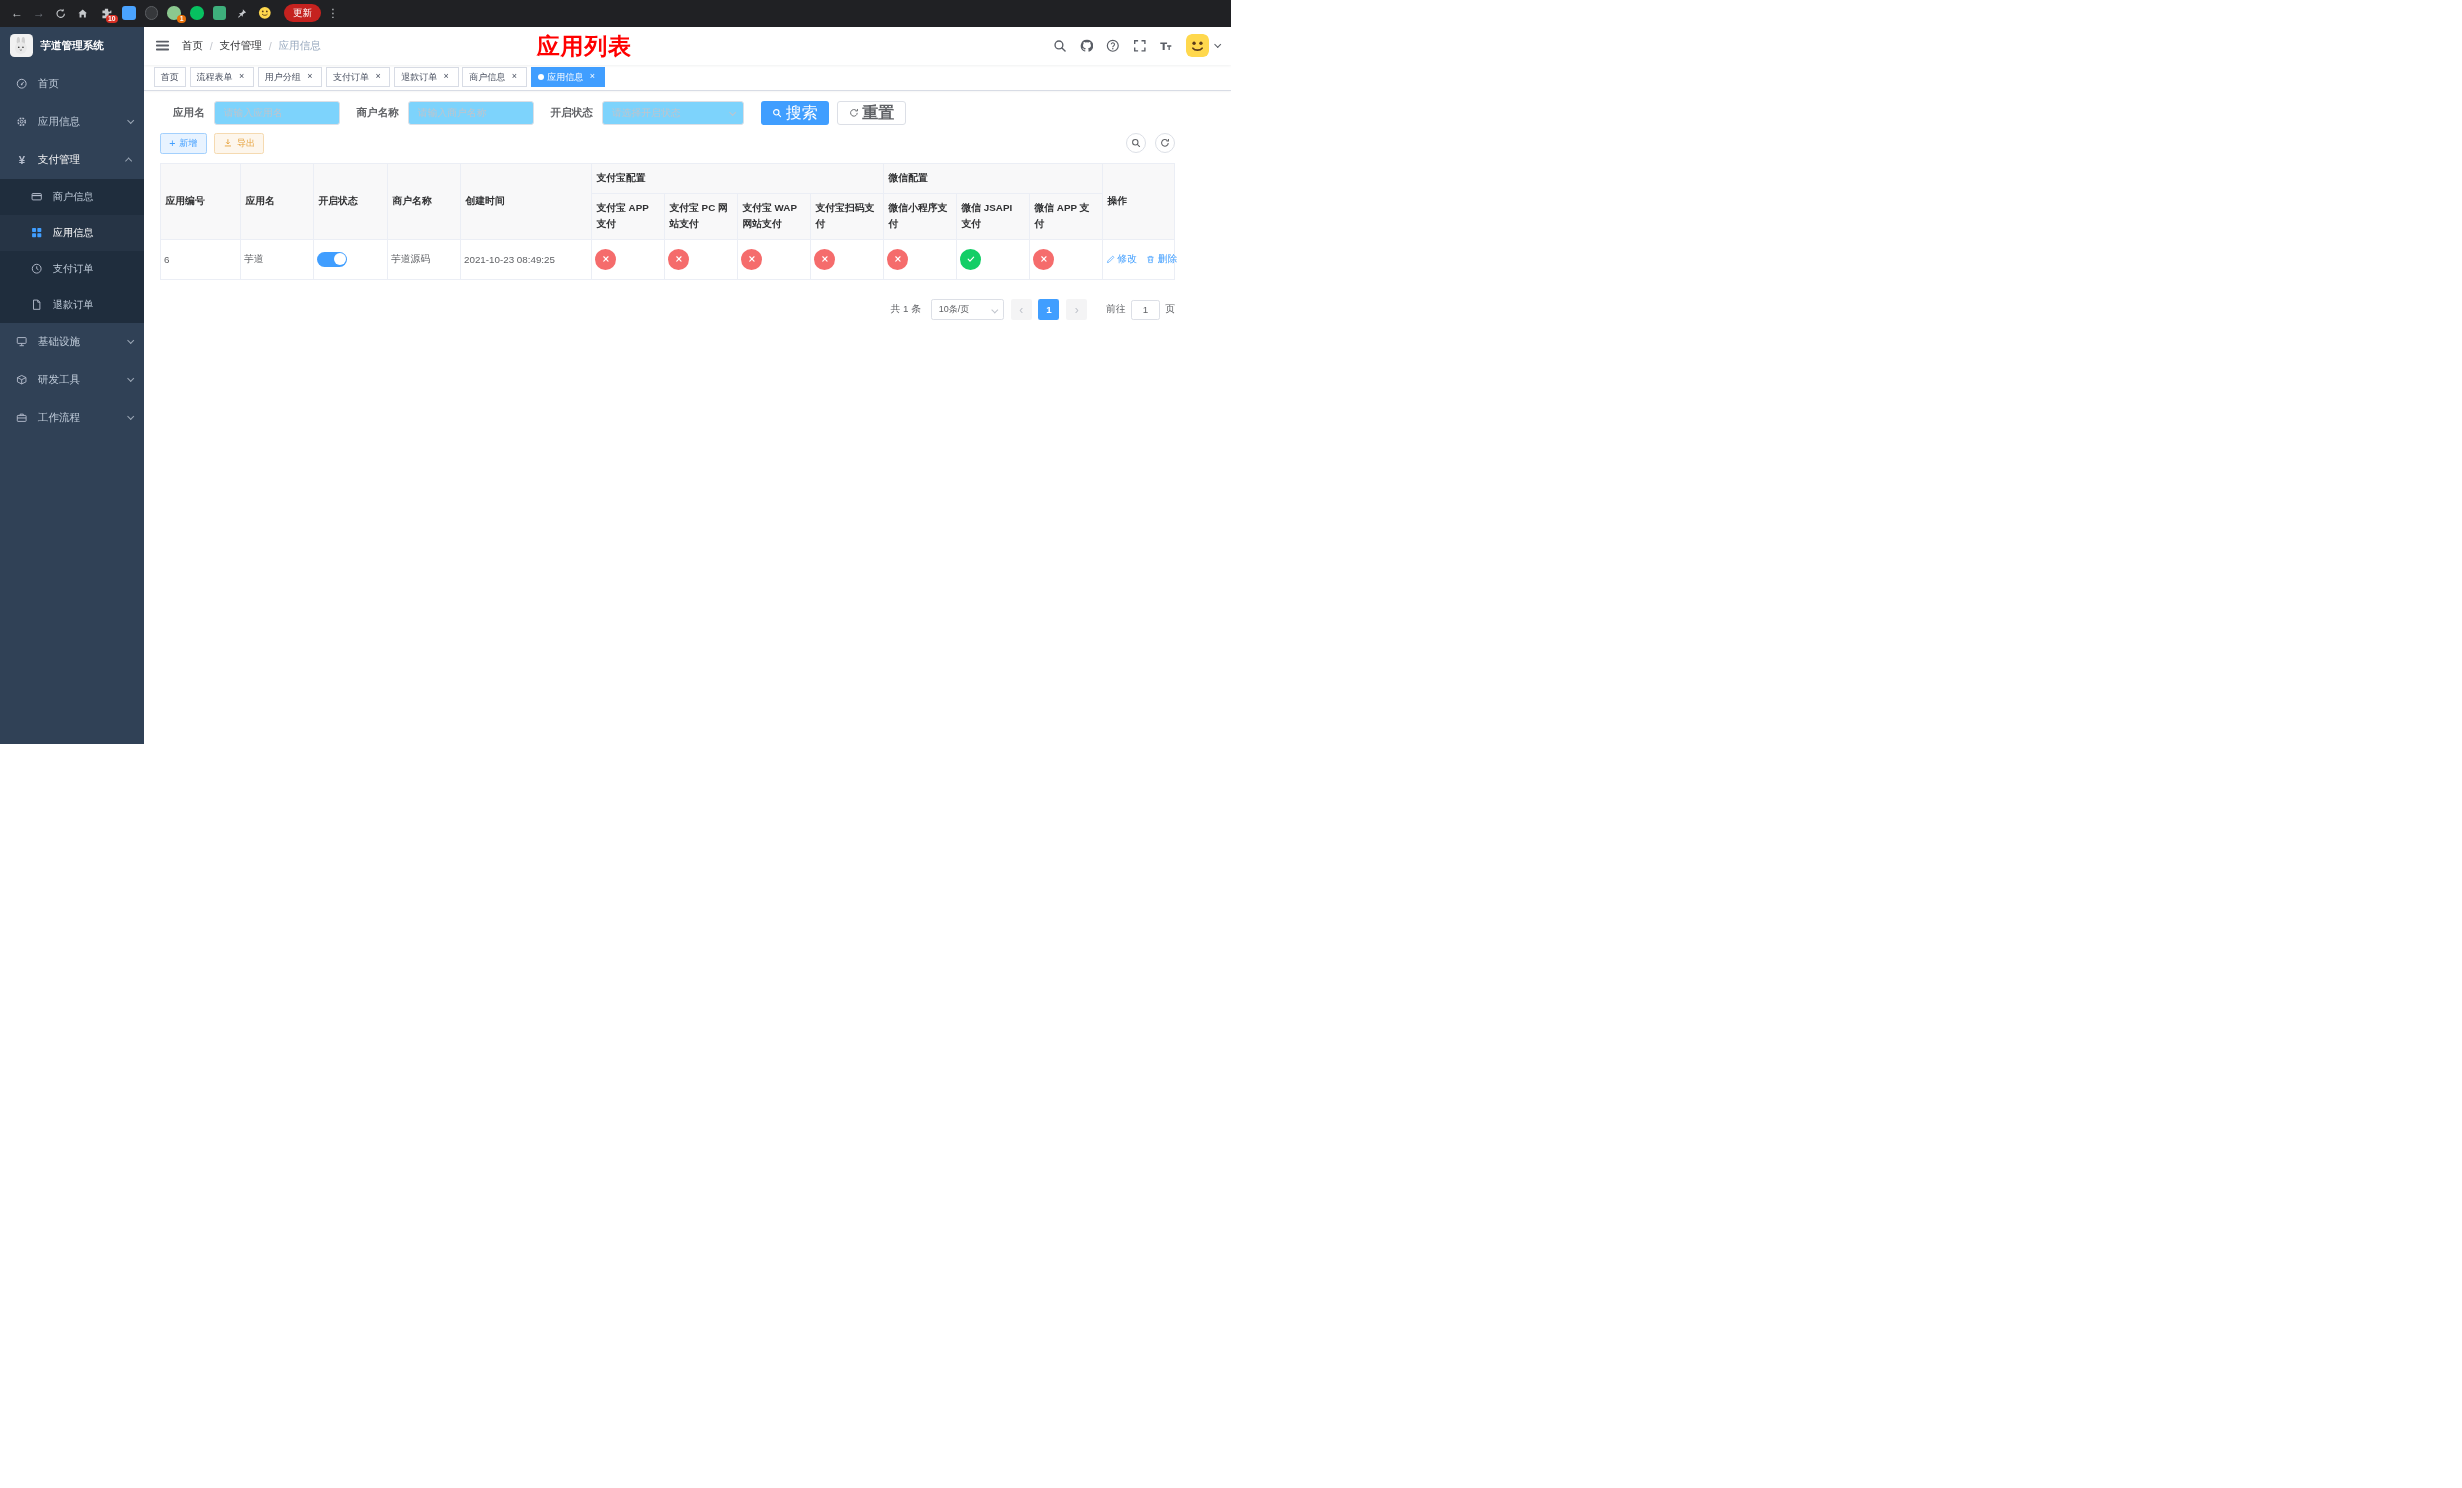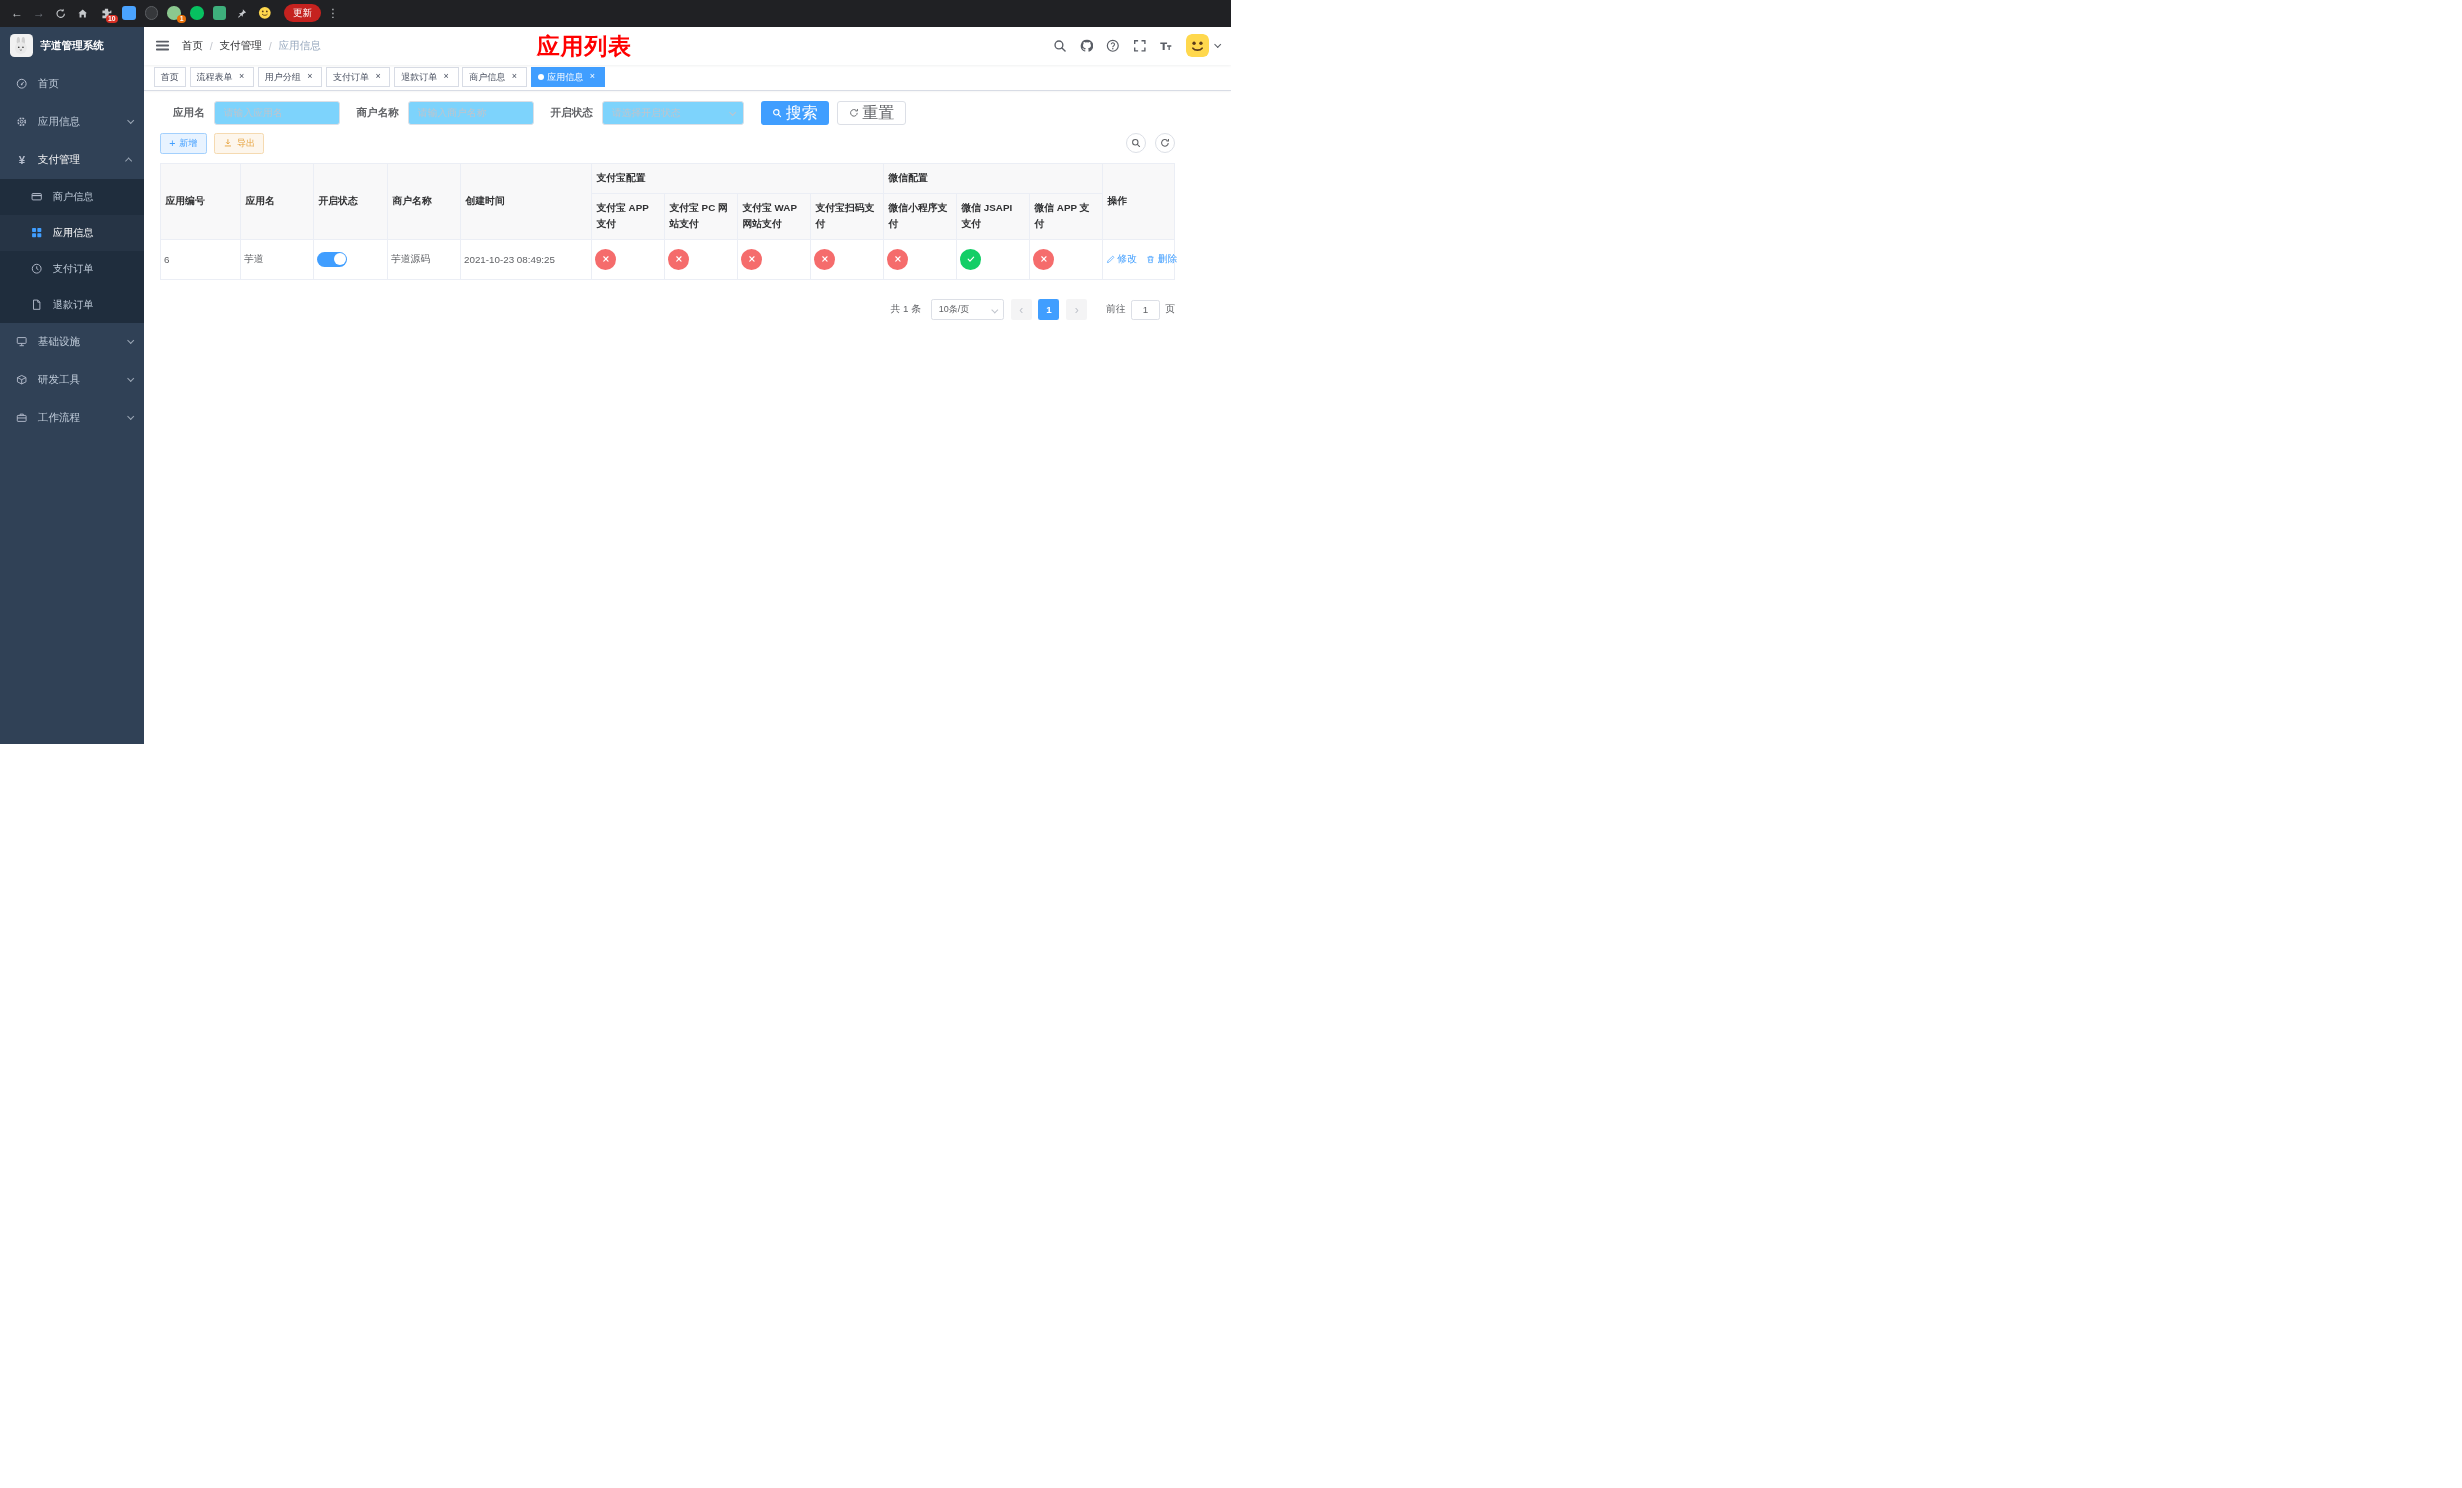--- a/index.html
+++ b/index.html
@@ -75,21 +75,21 @@
   .filter-row { display:flex; align-items:center; padding-left:13px; margin-bottom:3px; }
   .f-label { font-size:10.6px; color:#606266; font-weight:700; margin-right:9px; white-space:nowrap; }
   .f-item { display:flex; align-items:center; margin-right:16.7px; }
   .f-input { width:126px; height:24px; border:0.8px solid #dcdfe6; border-radius:3px; padding:0 9px; font-size:9.8px; color:#606266; outline:none; background:#7dd3fc; font-family:Liberation Mono, monospace; }
   .f-input::placeholder { color:#bfc4cc; }
   .select-wrap { position:relative; }
   .select-wrap .f-input { width:142px; padding-right:21px; }
   .sel-caret { position:absolute; right:9px; top:9px; width:5.3px; height:5.3px; border-right:1.1px solid #c0c4cc; border-bottom:1.1px solid #c0c4cc; transform:rotate(45deg); pointer-events:none; }
   .btn { height:24px; border-radius:3px; font-size:16px; padding:0 10.6px; display:inline-flex; align-items:center; gap:3.8px; cursor:pointer; border:0.8px solid transparent; font-family:inherit; white-space:nowrap; }
   .btn-primary { background:#409eff; color:#fff; }
-  .btn-default { background:#fff; border-color:#dcdfe6; color:#606266; margin-left:7.6px; }
+  .btn-default { background:#fff; border-color:#dcdfe6; color:#606266; margin-left:7.6px;font-weight:bold; }
   .bic { width:9.8px; height:9.8px; }
 
   .toolbar-row { display:flex; align-items:flex-start; margin-top:7.6px; }
   .btn-mini { height:21px; padding:0 8.3px; font-size:9px; border-radius:2.3px; }
   .btn-plain-primary { background:#e8f3ff; border-color:#a3d0fd; color:#409eff; }
   .btn-plain-warning { background:#fdf6ec; border-color:#f5dab1; color:#e6a23c; margin-left:7.6px; }
   .plus-glyph::before { content:"+"; font-size:10.6px; line-height:1; }
   .tool-icons { margin-left:auto; display:flex; gap:8.3px; }
   .icon-circle { width:20.4px; height:20.4px; border-radius:50%; border:0.8px solid #dcdfe6; background:#fff; color:#606266; display:flex; align-items:center; justify-content:center; cursor:pointer; }
   .icon-circle svg { width:9.8px; height:9.8px; }

